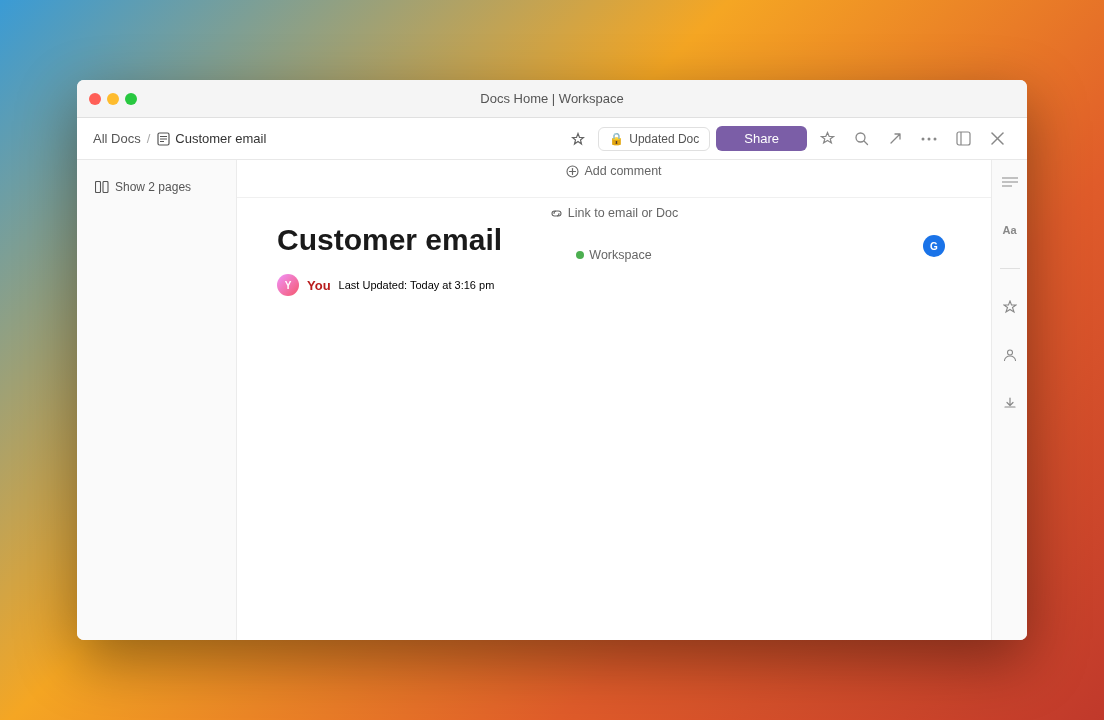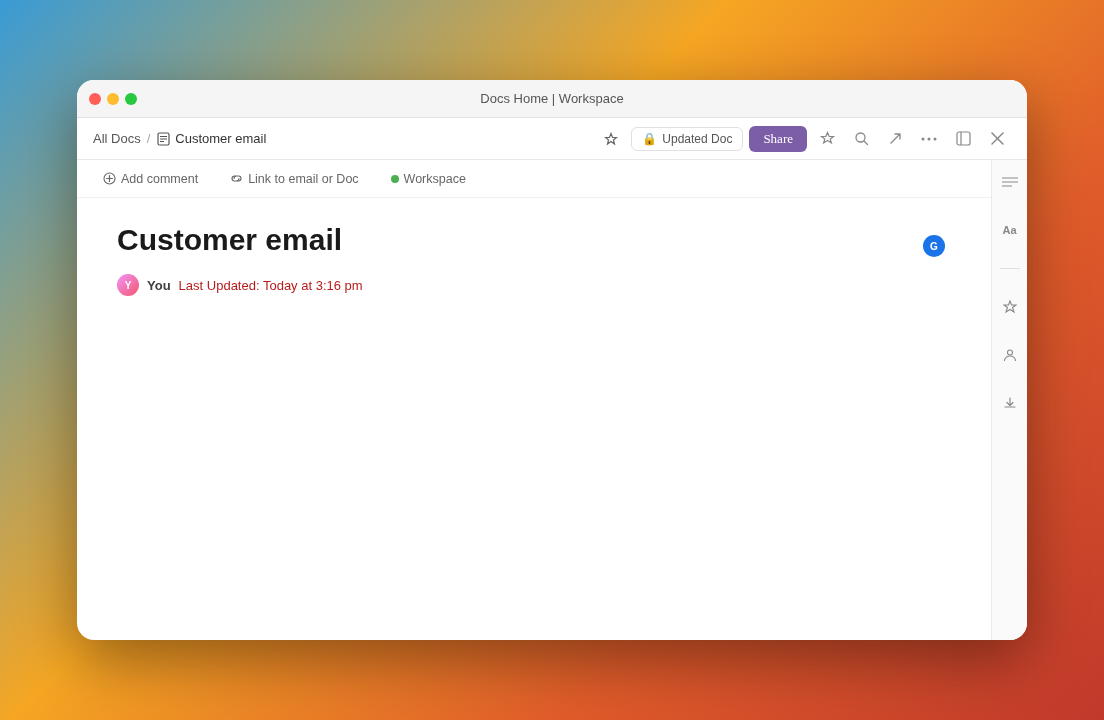--- a/index.html
+++ b/index.html
@@ -10,21 +10,21 @@
       background: linear-gradient(135deg, #3a9bd5 0%, #f5a623 40%, #e05c2a 70%, #c0392b 100%);
       display: flex;
       align-items: center;
       justify-content: center;
       font-family: -apple-system, BlinkMacSystemFont, 'Segoe UI', sans-serif;
     }
     .window {
       width: 950px;
       height: 560px;
       background: #ffffff;
-      border-radius: 17px;
+      border-radius: 7px;
       box-shadow: 0 20px 60px rgba(0,0,0,0.4);
       display: flex;
       flex-direction: column;
       overflow: hidden;
     }
     
     .titlebar {
       height: 38px;
       background: #f5f5f5;
       border-bottom: 1px solid #e0e0e0;
@@ -121,29 +121,28 @@
       gap: 5px;
       padding: 4px 10px;
       border: 1px solid #e0e0e0;
       border-radius: 6px;
       background: #fff;
       cursor: pointer;
       font-size: 12px;
       color: #555;
     }
     .share-btn {
-      padding: 5px 14px;
+      padding: 5px 28px;
       background: #7b5ea7;
       color: #fff;
       border: none;
       border-radius: 6px;
       font-size: 13px;
       font-weight: 500;
       cursor: pointer;
-      font-family: Liberation Serif, serif;
     }
     
     .main-area {
       display: flex;
       flex: 1;
       overflow: hidden;
     }
     
     .sidebar {
       width: 160px;
@@ -172,20 +171,21 @@
       overflow: hidden;
       position: relative;
     }
     .editor-toolbar {
       height: 38px;
       border-bottom: 1px solid #f0f0f0;
       display: flex;
       align-items: center;
       padding: 0 20px;
       gap: 20px;
+      flex-direction: column;
     }
     .editor-toolbar-btn {
       display: flex;
       align-items: center;
       gap: 5px;
       font-size: 12.5px;
       color: #666;
       background: none;
       border: none;
       cursor: pointer;
@@ -225,25 +225,25 @@
       display: flex;
       align-items: center;
       justify-content: center;
       font-size: 10px;
       color: #fff;
       font-weight: 600;
     }
     .author-name {
       font-size: 13px;
       font-weight: 600;
-      color: #404040;
+      color: #b91c1c;
     }
     .doc-last-updated {
-      font-size: 13px;
-      color: #b91c1c;
+      font-size: 11px;
+      color: #000000;
     }
     .editor-placeholder {
       font-size: 14px;
       color: #bbb;
       cursor: text;
       line-height: 1.6;
     }
     
     .right-sidebar {
       width: 36px;
@@ -364,20 +364,29 @@
         <svg width="13" height="13" viewBox="0 0 13 13" fill="none">
           <line x1="1" y1="1" x2="12" y2="12" stroke="#888" stroke-width="1.5" stroke-linecap="round"></line>
           <line x1="12" y1="1" x2="1" y2="12" stroke="#888" stroke-width="1.5" stroke-linecap="round"></line>
         </svg>
       </button>
     </div>
   </div>
 
   <div class="main-area">
 
+    <div class="sidebar">
+      <button class="show-pages-btn">
+        <svg width="14" height="12" viewBox="0 0 14 12" fill="none">
+          <rect x="0.5" y="0.5" width="5" height="11" rx="1" stroke="#555" stroke-width="1.1" fill="none"></rect>
+          <rect x="8" y="0.5" width="5" height="11" rx="1" stroke="#555" stroke-width="1.1" fill="none"></rect>
+        </svg>
+        <span>Show 2 pages</span>
+      </button>
+    </div>
 
     <div class="editor-area">
 
       <div class="editor-toolbar">
         <button class="editor-toolbar-btn">
           <svg width="13" height="13" viewBox="0 0 13 13" fill="none">
             <circle cx="6.5" cy="6.5" r="5.5" stroke="#666" stroke-width="1.1" fill="none"></circle>
             <line x1="6.5" y1="3.5" x2="6.5" y2="9.5" stroke="#666" stroke-width="1.2" stroke-linecap="round"></line>
             <line x1="3.5" y1="6.5" x2="9.5" y2="6.5" stroke="#666" stroke-width="1.2" stroke-linecap="round"></line>
           </svg>

